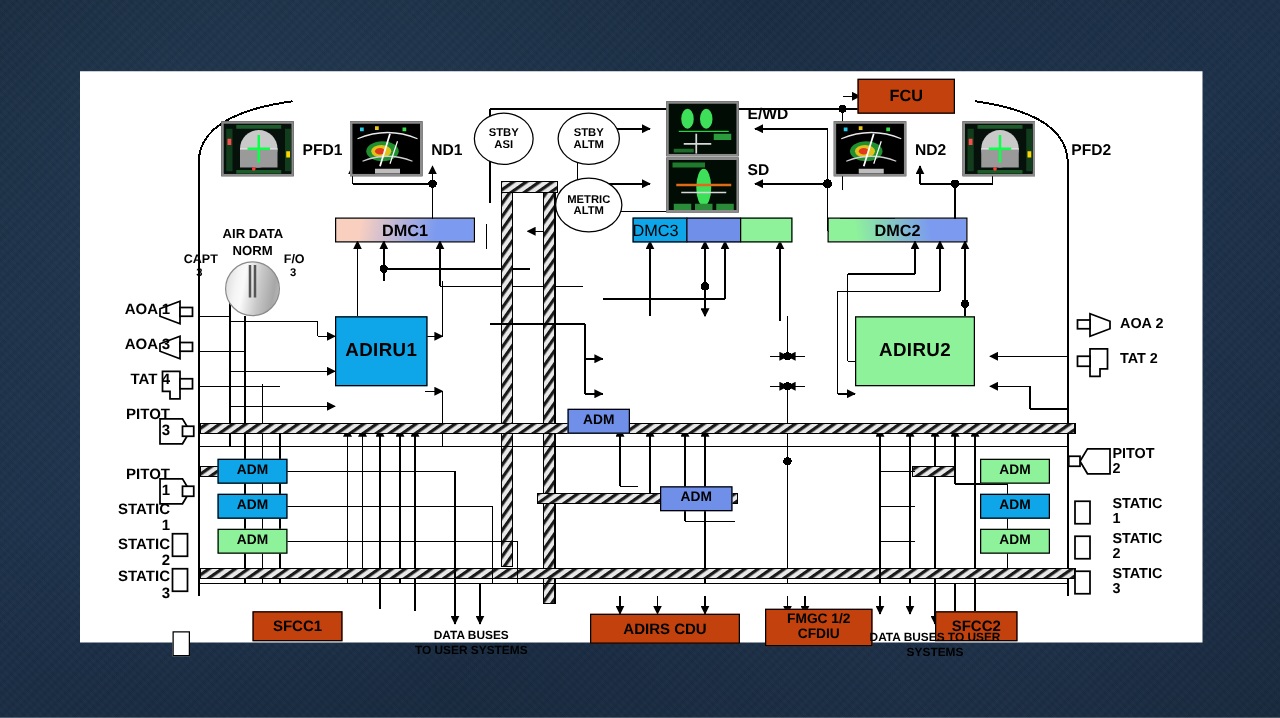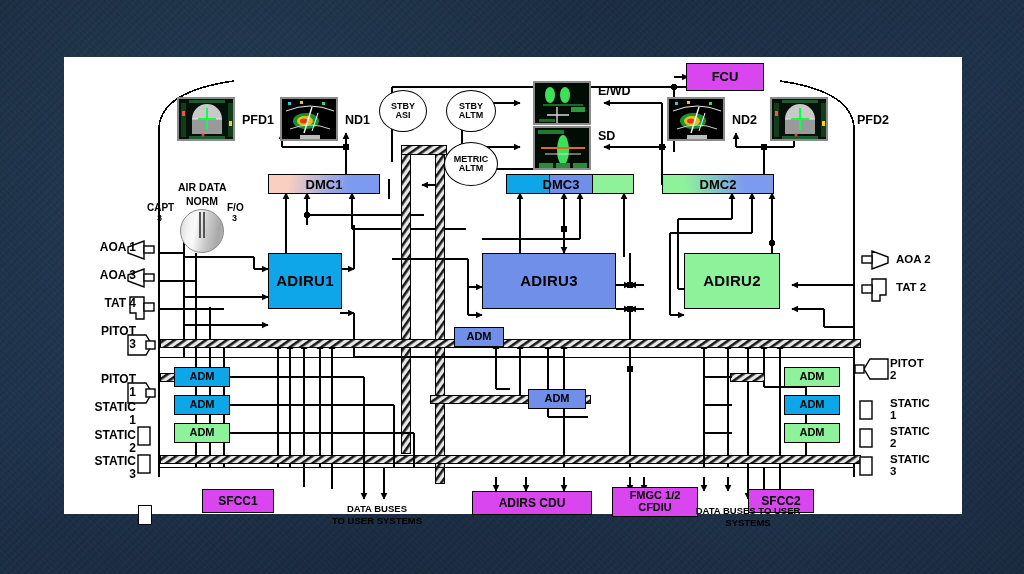--- a/index.html
+++ b/index.html
@@ -38,21 +38,21 @@
     position:absolute;font-family:"Liberation Sans",sans-serif;
     font-weight:bold;color:#000;white-space:nowrap;
   }
   
   .bx{position:absolute;box-sizing:border-box;border:1.4px solid #000;
       display:flex;align-items:center;justify-content:center;
       font-weight:bold;color:#000;text-align:center;line-height:1.05;}
   .pink{background:#0ea5e9;}
   .green{background:#8ef29a;}
   .blue{background:#6f8fe8;}
-  .white{background:#d946ef;}
+  .white{background:#c2410c;}
   .adm{font-size:11px;}
   .adiru{font-size:15px;letter-spacing:.3px;}
   .dmc{font-size:13px;position:absolute;border:1.4px solid #000;box-sizing:border-box;
        display:flex;align-items:center;justify-content:center;font-weight:bold;}
   .dmc1{background:linear-gradient(100deg,#f9cfc0 0%,#f9cfc0 18%,#7b9af0 72%,#7b9af0 100%);}
   .dmc2{background:linear-gradient(80deg,#8ef29a 0%,#8ef29a 20%,#7b9af0 74%,#7b9af0 100%);}
   .dmc3seg{position:absolute;box-sizing:border-box;border:1.4px solid #000;}
   .ell{position:absolute;box-sizing:border-box;border:1.5px solid #000;border-radius:50%;
        background:#fff;display:flex;align-items:center;justify-content:center;
        font-size:9px;font-weight:bold;text-align:center;line-height:1.05;}
@@ -438,44 +438,41 @@
     </div>
 
     <div class="dmc dmc1" style="left:204px;top:117px;width:112px;height:20px;">
       <span>DMC1</span>
     </div>
 
     <div style="position:absolute;left:442px;top:117px;width:128px;height:20px;">
       <div class="dmc3seg pink" style="left:0;top:0;width:44px;height:20px;"></div>
       <div class="dmc3seg blue" style="left:43px;top:0;width:44px;height:20px;"></div>
       <div class="dmc3seg green" style="left:86px;top:0;width:42px;height:20px;"></div>
-      <div style="position:absolute;left:0;top:0;width:110px;height:20px;display:flex;align-items:center;justify-content:center;font-size:13px;font-weight:bold;color:#000;">
+      <div style="position:absolute;left:0;top:0;width:110px;height:20px;display:flex;align-items:center;justify-content:flex-start;font-size:13px;font-weight:normal;color:#000;">
         <span>DMC3</span>
       </div>
     </div>
 
     <div class="dmc dmc2" style="left:598px;top:117px;width:112px;height:20px;">
       <span>DMC2</span>
     </div>
 
     <div class="lbl" style="left:114px;top:124px;font-size:10.5px;">AIR DATA</div>
     <div class="lbl" style="left:122px;top:138px;font-size:10.5px;">NORM</div>
     <div class="lbl" style="left:83px;top:145px;font-size:10px;">CAPT</div>
     <div class="lbl" style="left:93px;top:156px;font-size:9px;">3</div>
     <div class="lbl" style="left:163px;top:145px;font-size:10px;">F/O</div>
     <div class="lbl" style="left:168px;top:156px;font-size:9px;">3</div>
     <div class="knob" style="left:116px;top:152px;width:42px;height:42px;"></div>
     <div class="knobline" style="left:135px;top:155px;width:1.6px;height:26px;"></div>
     <div class="knobline" style="left:139px;top:155px;width:1.6px;height:26px;"></div>
 
     <div class="bx pink adiru" style="left:204px;top:196px;width:74px;height:56px;">
       <span>ADIRU1</span>
-    </div>
-    <div class="bx blue adiru" style="left:418px;top:196px;width:134px;height:56px;">
-      <span>ADIRU3</span>
     </div>
     <div class="bx green adiru" style="left:620px;top:196px;width:96px;height:56px;">
       <span>ADIRU2</span>
     </div>
 
     <div class="bx pink adm" style="left:110px;top:310px;width:56px;height:20px;">
       <span>ADM</span>
       </div>
     <div class="bx pink adm" style="left:110px;top:338px;width:56px;height:20px;">
       <span>ADM</span>

